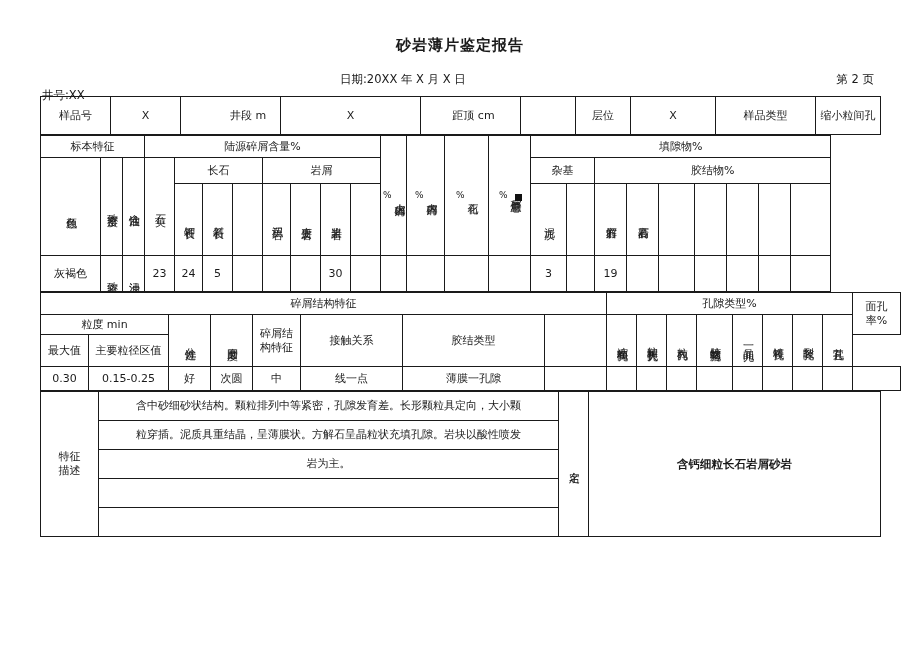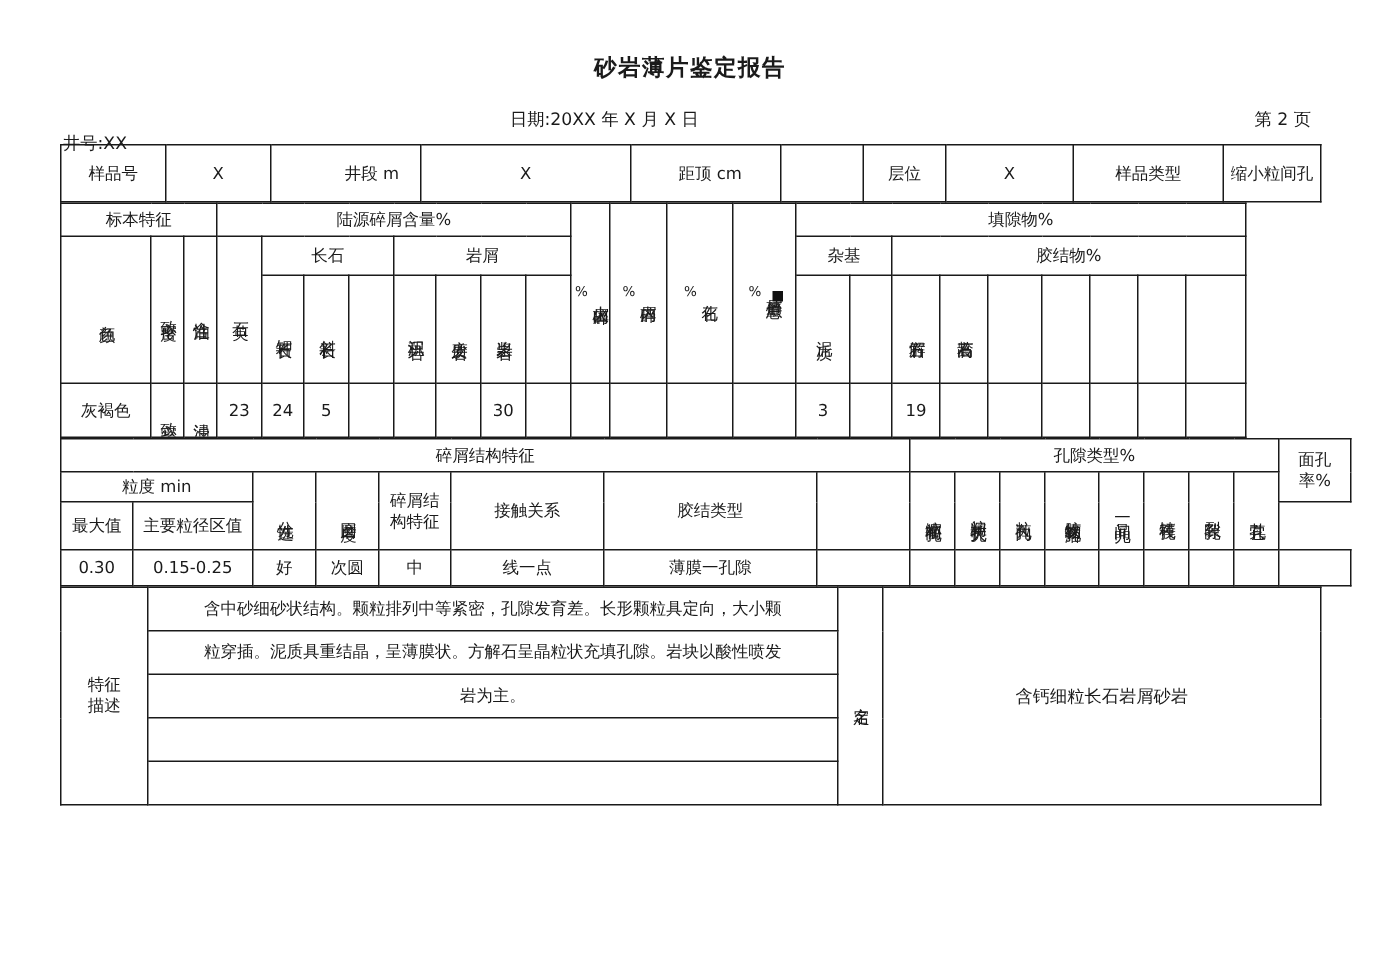--- a/index.html
+++ b/index.html
@@ -88,21 +88,21 @@
     height: 26px;
     font-size: 11px;
   }
   .blackbox {
     display: inline-block;
     width: 7px;
     height: 7px;
     background: #111;
     vertical-align: middle;
   }
-  .nameval { font-size: 11.5px; }
+  .nameval { font-size: 11.5px; font-weight: bold; }
 </style>
 </head>
 <body>
 
 <div class="page">
 
   <div class="doc-title">砂岩薄片鉴定报告</div>
 
   <div class="meta-row">
     <span class="meta-left">井号:XX</span>

